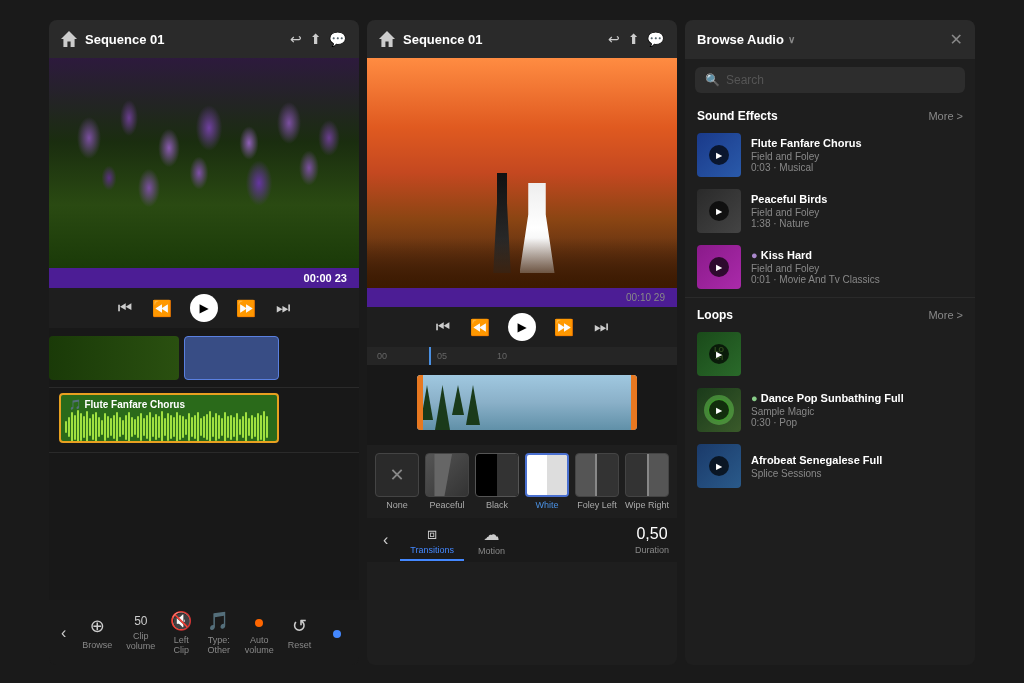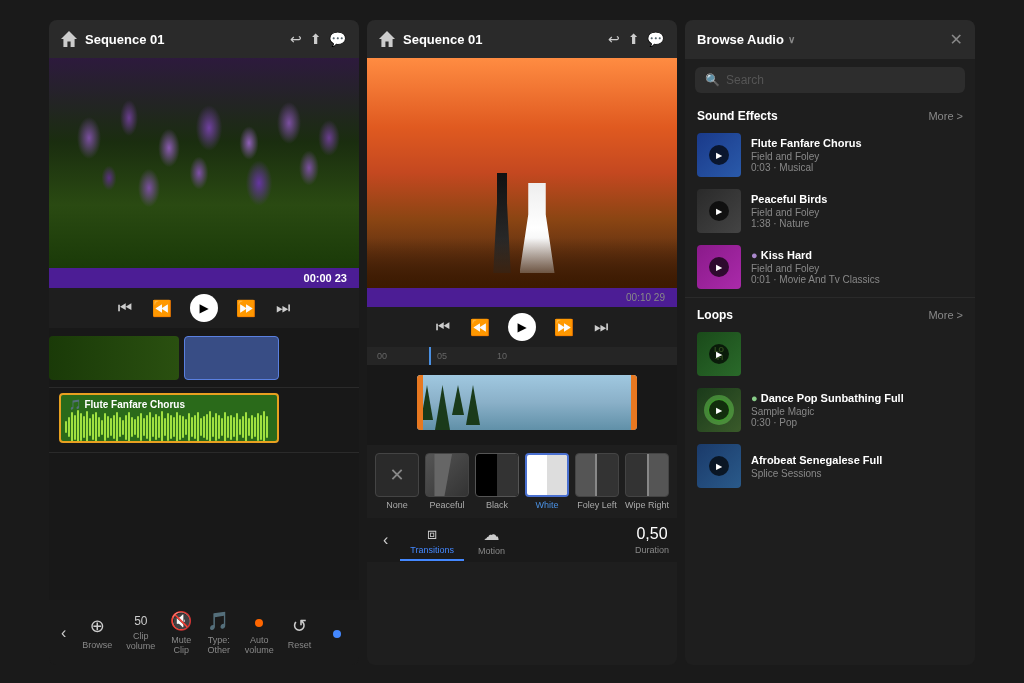--- a/index.html
+++ b/index.html
@@ -606,21 +606,21 @@
       <div class="toolbar-item">
         <span class="icon">⊕</span>
         <span class="label">Browse</span>
       </div>
       <div class="toolbar-item">
         <span class="value">50</span>
         <span class="label">Clip volume</span>
       </div>
       <div class="toolbar-item">
         <span class="icon">🔇</span>
-        <span class="label">Mute Clip</span>
+        <span class="label">Left Clip</span>
       </div>
       <div class="toolbar-item">
         <span class="icon">🎵</span>
         <span class="label">Type: Other</span>
       </div>
       <div class="toolbar-item">
         <span class="icon">
           <span class="orange-dot"></span>
         </span>
         <span class="label">Auto volume</span>

